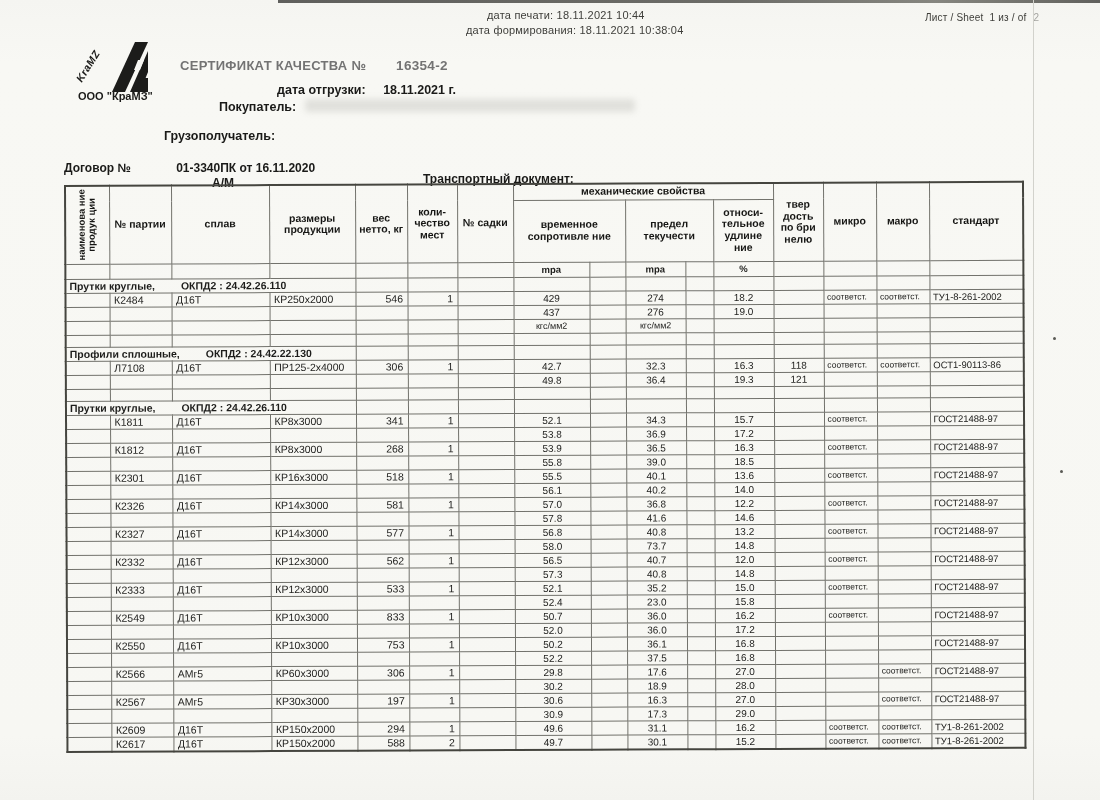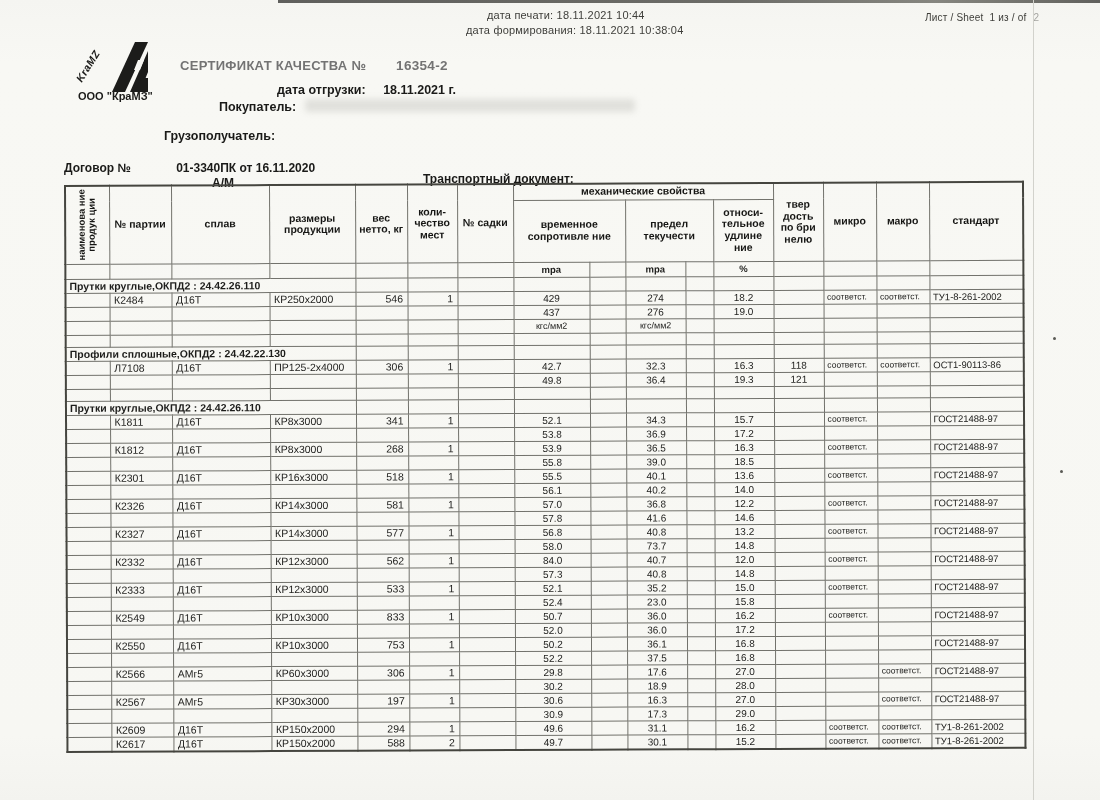--- a/index.html
+++ b/index.html
@@ -45,21 +45,21 @@
     width:76px;font-size:9.5px;line-height:1.1;text-align:center;font-weight:bold}
   tbody td{height:13px;font-size:10px;text-align:center;vertical-align:middle}
   tbody tr.blank td{height:11px}
   .c-pt,.c-sp,.c-rz{text-align:left;padding-left:4px;font-size:10.5px}
   .c-vs,.c-kv{text-align:right;padding-right:4px;font-size:10.5px}
   .c-m{text-align:center}
   .c-x{}
   .c-s{font-size:8.5px;text-align:left;padding-left:3px}
   .c-st{font-size:9.5px;text-align:left;padding-left:3px}
   tr.group td.group-cell{font-weight:bold;font-size:10.5px;text-align:left;padding-left:3px;white-space:nowrap}
-  .okpd{}
+  .okpd{margin-left:26px}
   tr.units-vals td{font-size:9px}
 </style>
 </head>
 <body>
 
 <div class="abs scan-top-edge"></div>
 <div class="abs scan-right-line"></div>
 <div class="abs dot-artifact" style="left:1053px;top:337px"></div>
 <div class="abs dot-artifact" style="left:1060px;top:470px"></div>
 
@@ -520,21 +520,21 @@
           <td class="c-st"></td>
         </tr>
         <tr class="data">
           <td class="c-nm"></td>
           <td class="c-pt">К2332</td>
           <td class="c-sp">Д16Т</td>
           <td class="c-rz">КР12х3000</td>
           <td class="c-vs">562</td>
           <td class="c-kv">1</td>
           <td class="c-sd"></td>
-          <td class="c-m">84.0</td>
+          <td class="c-m">56.5</td>
           <td class="c-x"></td>
           <td class="c-m">40.7</td>
           <td class="c-x"></td>
           <td class="c-m">12.0</td>
           <td class="c-m"></td>
           <td class="c-s">соответст.</td>
           <td class="c-s"></td>
           <td class="c-st">ГОСТ21488-97</td>
         </tr>
         <tr class="data">

